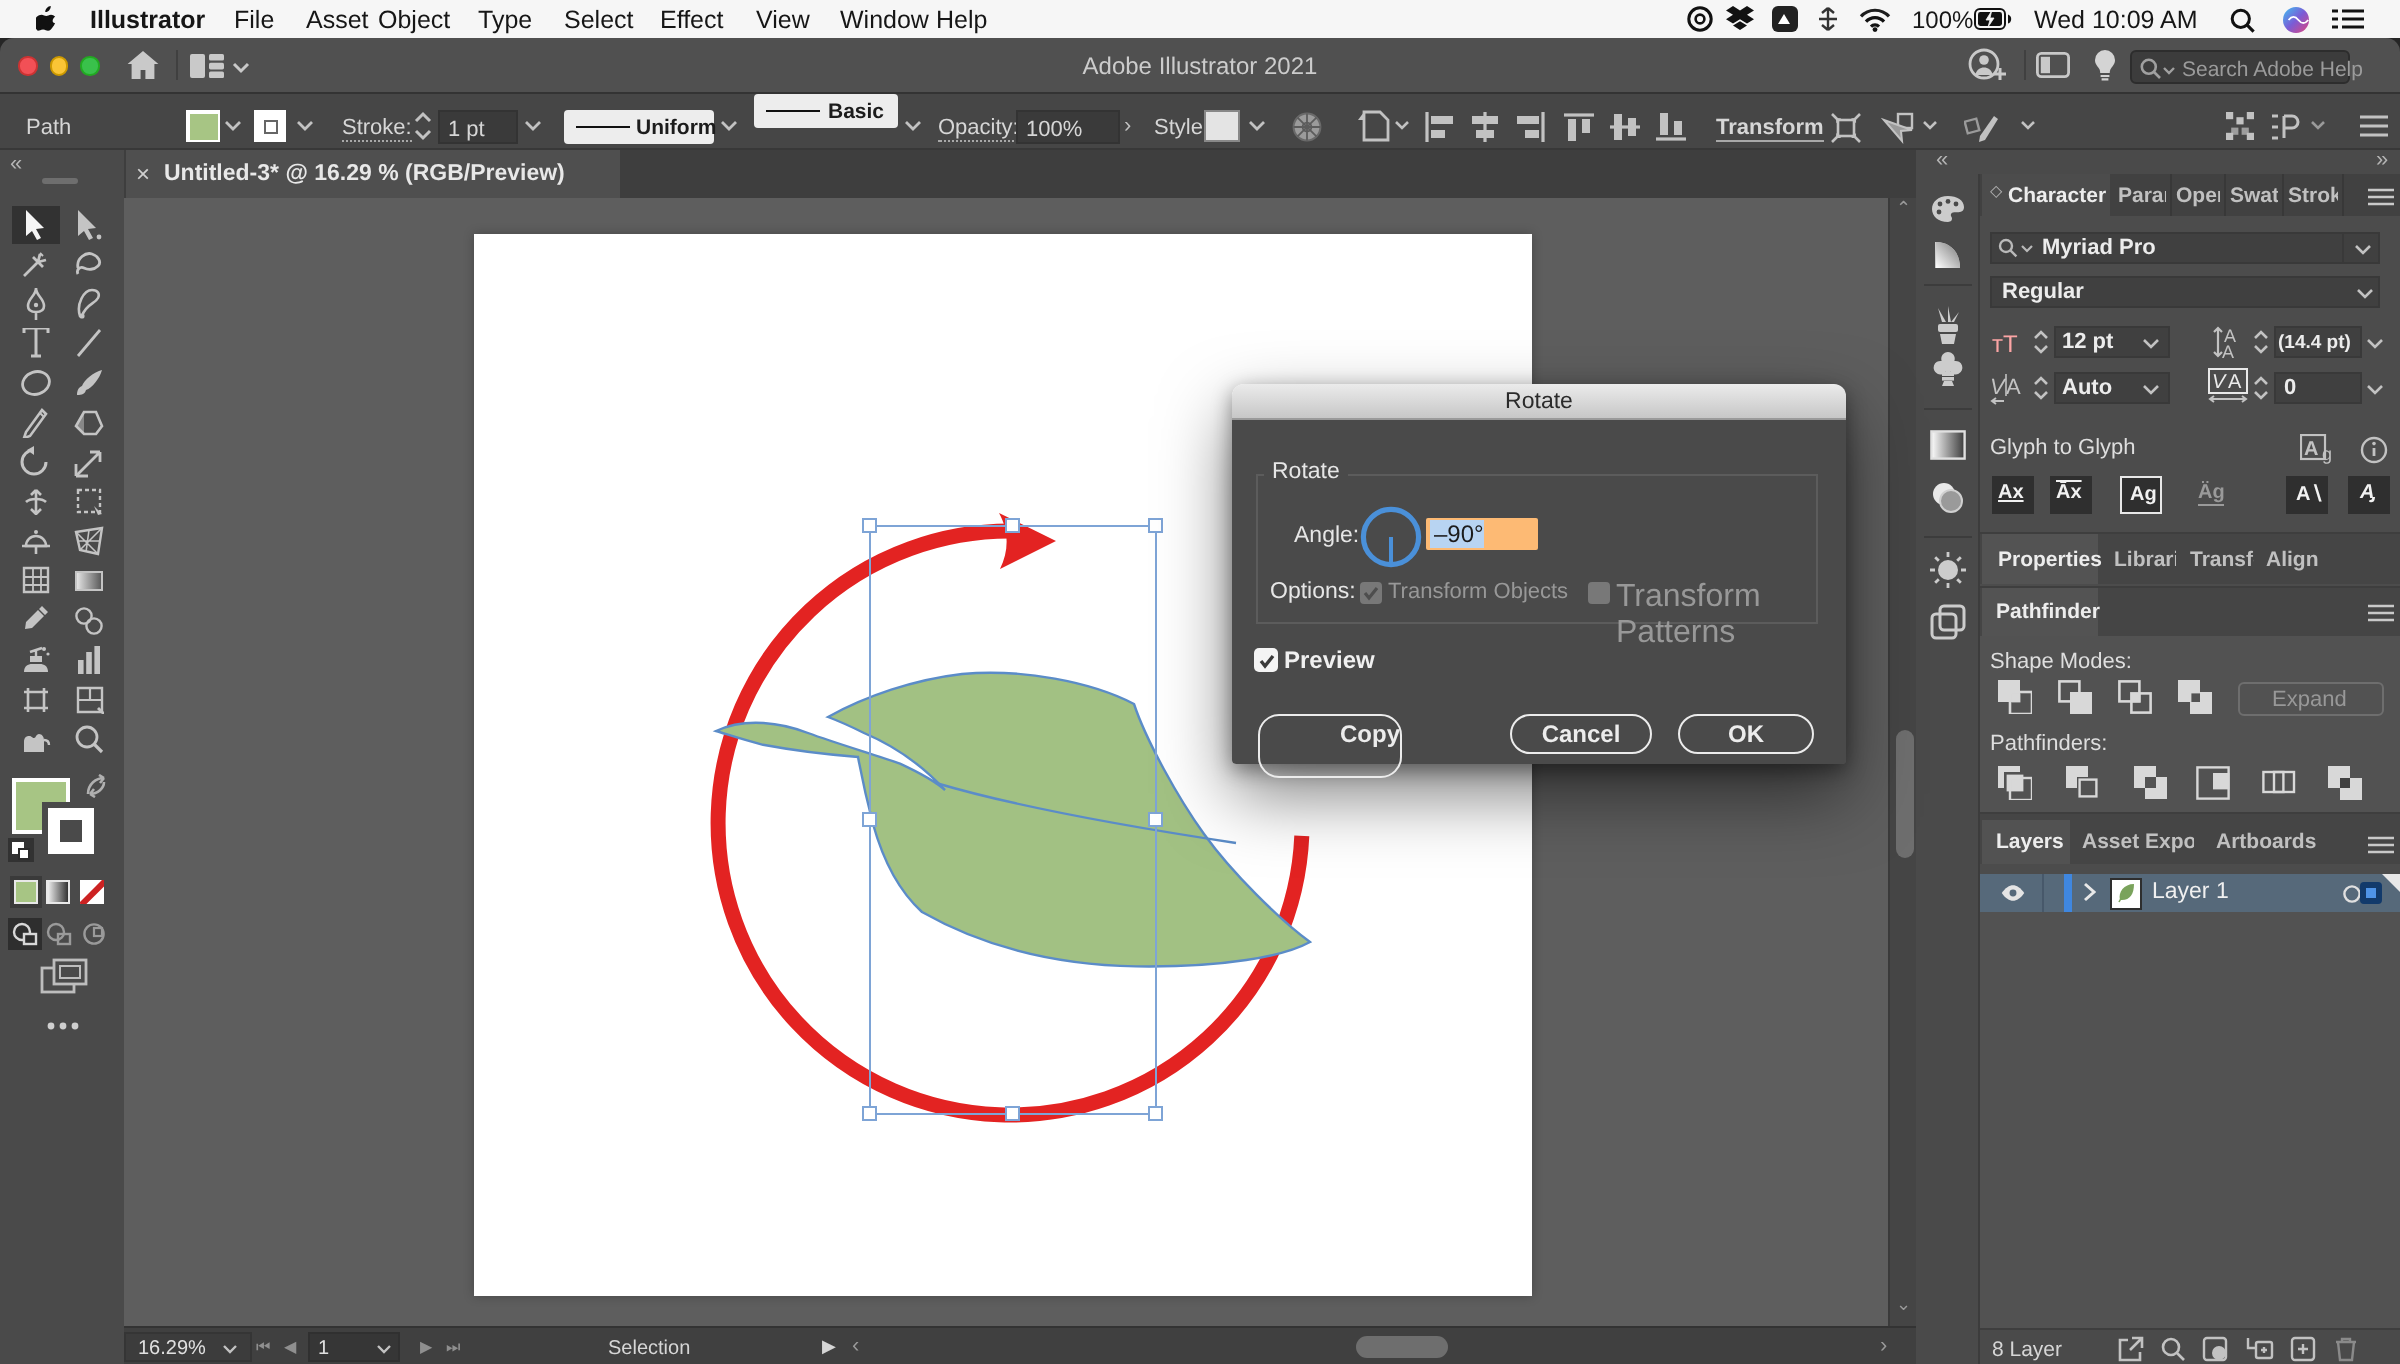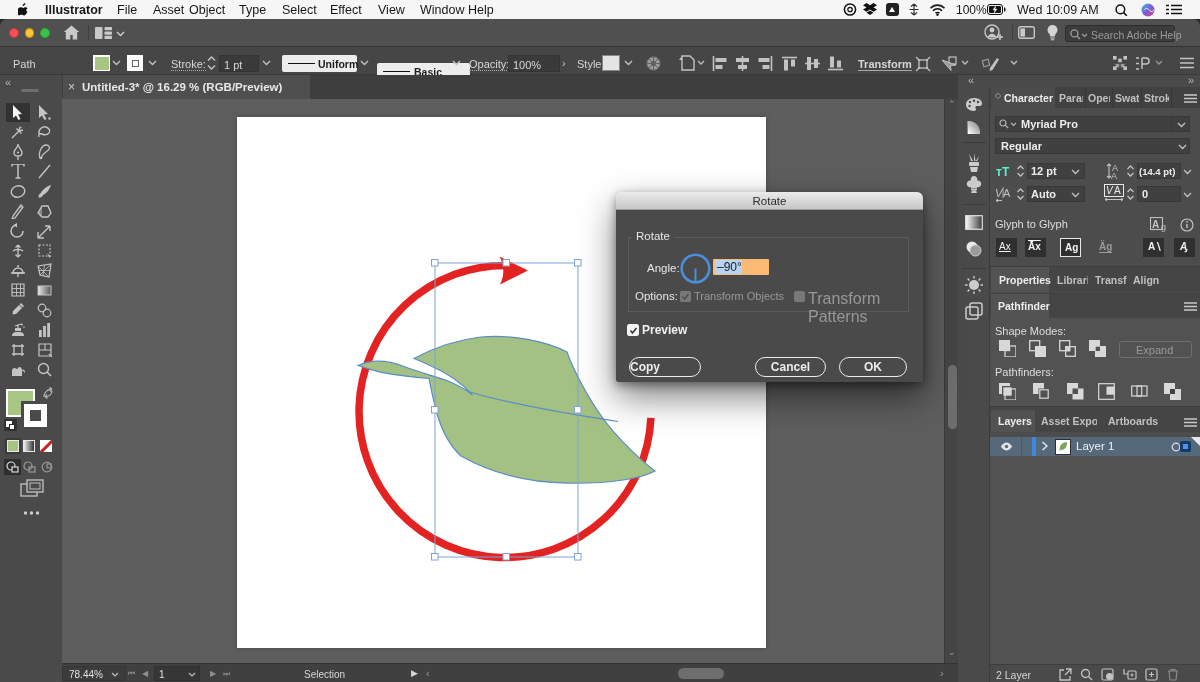--- a/index.html
+++ b/index.html
@@ -118,20 +118,21 @@
         <g fill="#c9c9c9">
           <rect x="0" y="0" width="7.5" height="12" rx="1"></rect>
           <rect x="9.5" y="0" width="7.5" height="3.3" rx="0.8"></rect>
           <rect x="9.5" y="4.4" width="7.5" height="3.3" rx="0.8"></rect>
           <rect x="9.5" y="8.8" width="7.5" height="3.3" rx="0.8"></rect>
         </g>
       </svg>
     <svg class="abs" style="left:116px;top:12px" width="9" height="6" viewBox="0 0 9 6">
         <path d="M1 1l3.5 3.5L8 1" stroke="#c9c9c9" stroke-width="1.5" fill="none"></path>
       </svg>
+    <div id="title-text">Adobe Illustrator 2021</div>
     <svg class="abs" style="left:984px;top:5px" width="20" height="17" viewBox="0 0 20 17">
         <circle cx="8" cy="8" r="7" fill="none" stroke="#c9c9c9" stroke-width="1.4"></circle>
         <circle cx="8" cy="6" r="2.4" fill="#c9c9c9"></circle>
         <path d="M3.5 13.5c.8-2.5 2.5-3.7 4.5-3.7s3.7 1.2 4.5 3.7" fill="#c9c9c9"></path>
         <path d="M16 10v6M13 13h6" stroke="#c9c9c9" stroke-width="1.5"></path>
       </svg>
     <div class="abs" style="left:1012px;top:6px;width:1px;height:15px;background:#404040"></div>
     <svg class="abs" style="left:1018px;top:7px" width="17" height="13" viewBox="0 0 17 13">
         <rect x="0.7" y="0.7" width="15.6" height="11.6" rx="2" fill="none" stroke="#c9c9c9" stroke-width="1.4"></rect>
         <rect x="2.4" y="2.4" width="4.6" height="8.2" fill="#c9c9c9"></rect>
@@ -176,21 +177,21 @@
     <svg class="abs" style="left:262px;top:13px" width="9" height="6" viewBox="0 0 9 6">
         <path d="M1 1l3.5 3.5L8 1" stroke="#c2c2c2" stroke-width="1.4" fill="none"></path>
       </svg>
     <div class="abs" style="left:282px;top:8px;width:75px;height:17px;background:#ededed;border-radius:2px;color:#1c1c1c">
       <div class="abs" style="left:6px;top:7.5px;width:27px;height:1.8px;background:#111"></div>
       <span class="abs" style="left:36px;top:3px;font-weight:bold;font-size:10.5px">Uniform</span>
       </div>
     <svg class="abs" style="left:360px;top:13px" width="9" height="6" viewBox="0 0 9 6">
         <path d="M1 1l3.5 3.5L8 1" stroke="#c2c2c2" stroke-width="1.4" fill="none"></path>
       </svg>
-    <div class="abs" style="left:377px;top:16px;width:93px;height:17px;background:#ededed;border-radius:2px;color:#1c1c1c">
+    <div class="abs" style="left:377px;top:0;width:72px;height:17px;background:#ededed;border-radius:2px;color:#1c1c1c">
       <div class="abs" style="left:6px;top:7.5px;width:27px;height:1.8px;background:#111"></div>
       <span class="abs" style="left:37px;top:3px;font-weight:bold;font-size:10.5px">Basic</span>
       </div>
     <svg class="abs" style="left:452px;top:13px" width="9" height="6" viewBox="0 0 9 6">
         <path d="M1 1l3.5 3.5L8 1" stroke="#c2c2c2" stroke-width="1.4" fill="none"></path>
       </svg>
     <span class="abs" style="left:469px;top:11px;border-bottom:1px dotted #a8a8a8">Opacity:</span>
     <div class="abs" style="left:508px;top:8px;width:52px;height:17px;background:#3a3a3a;border:1px solid #333">
         <span class="abs" style="left:4px;top:2.5px">100%</span>
       </div>
@@ -488,21 +489,21 @@
       </g>
     </svg>
   </div>
   <div id="vscroll">
     <span class="abs" style="left:3px;top:0px;color:#9a9a9a;font-size:9px">⌃</span>
     <div class="abs" style="left:2.5px;top:266px;width:9px;height:64px;background:#6e6e6e;border-radius:4.5px"></div>
     <span class="abs" style="left:3px;top:548px;color:#9a9a9a;font-size:9px">⌄</span>
   </div>
   <div id="statusbar">
     <div class="abs" style="left:0px;top:2px;width:64px;height:15px;border:1px solid #353535;background:#3c3c3c"></div>
-    <span class="abs" style="left:7px;top:5px;color:#e0e0e0;font-size:10px">78.44%</span>
+    <span class="abs" style="left:7px;top:5px;color:#e0e0e0;font-size:10px">16.29%</span>
     <svg class="abs" style="left:49px;top:8px" width="8" height="5" viewBox="0 0 8 5">
         <path d="M1 1l3 3 3-3" stroke="#c2c2c2" stroke-width="1.2" fill="none"></path>
       </svg>
     <span class="abs" style="left:66px;top:5px;color:#8f8f8f;font-size:8px">⏮</span>
     <span class="abs" style="left:80px;top:5px;color:#8f8f8f;font-size:8px">◀</span>
     <div class="abs" style="left:92px;top:2px;width:46px;height:15px;background:#363636;border:1px solid #303030"></div>
     <span class="abs" style="left:97px;top:5px;color:#e0e0e0;font-size:10px">1</span>
     <svg class="abs" style="left:126px;top:8px" width="8" height="5" viewBox="0 0 8 5">
         <path d="M1 1l3 3 3-3" stroke="#c2c2c2" stroke-width="1.2" fill="none"></path>
       </svg>
@@ -615,21 +616,21 @@
       <svg class="abs" style="left:187px;top:35px" width="9" height="6" viewBox="0 0 9 6">
           <path d="M1 1l3.5 3.5L8 1" stroke="#c2c2c2" stroke-width="1.3" fill="none"></path>
         </svg>
 
       <div class="abs" style="left:5px;top:51px;width:195px;height:16px;background:#404040;border:1px solid #393939"></div>
       <span class="abs" style="left:11px;top:53px;color:#ececec;font-size:11px;font-weight:bold">Regular</span>
       <svg class="abs" style="left:188px;top:57px" width="9" height="6" viewBox="0 0 9 6">
           <path d="M1 1l3.5 3.5L8 1" stroke="#c2c2c2" stroke-width="1.3" fill="none"></path>
         </svg>
 
-      <span class="abs" style="left:6px;top:78px;color:#5eead4;font-size:12px;font-weight:bold">тT</span>
+      <span class="abs" style="left:6px;top:78px;color:#fca5a5;font-size:12px;font-weight:normal">тT</span>
       <svg class="abs" style="left:26px;top:77px" width="9" height="14" viewBox="0 0 9 14">
           <path d="M1.5 5 4.5 2l3 3M1.5 9l3 3 3-3" stroke="#c2c2c2" stroke-width="1.3" fill="none"></path>
         </svg>
       <div class="abs" style="left:37px;top:76px;width:58px;height:16px;background:#404040;border:1px solid #393939"></div>
       <span class="abs" style="left:41px;top:78px;color:#ececec;font-size:11px;font-weight:bold">12 pt</span>
       <svg class="abs" style="left:81px;top:82px" width="9" height="6" viewBox="0 0 9 6">
           <path d="M1 1l3.5 3.5L8 1" stroke="#c2c2c2" stroke-width="1.3" fill="none"></path>
         </svg>
       <svg class="abs" style="left:114px;top:75px" width="18" height="18" viewBox="0 0 18 18">
           <g stroke="#c2c2c2" stroke-width="1.1" fill="none">
@@ -682,21 +683,21 @@
           <text x="2" y="10.5" fill="#c2c2c2" font-size="10" font-weight="bold" font-family="Liberation Sans">A</text>
           <text x="11" y="13" fill="#c2c2c2" font-size="9" font-family="Liberation Sans">g</text>
         </svg>
       <svg class="abs" style="left:190px;top:131px" width="14" height="14" viewBox="0 0 14 14">
           <circle cx="7" cy="7" r="6" fill="none" stroke="#c2c2c2" stroke-width="1.2"></circle>
           <path d="M7 6v4" stroke="#c2c2c2" stroke-width="1.4"></path>
           <circle cx="7" cy="3.8" r=".9" fill="#c2c2c2"></circle>
         </svg>
 
       <div class="abs" style="left:6px;top:151px;width:21px;height:19px;background:#2f2f2f"></div>
-      <span class="abs" style="left:9px;top:154px;color:#f2f2f2;font-size:10px;font-weight:normal;text-decoration:underline">Ax</span>
+      <span class="abs" style="left:9px;top:154px;color:#f2f2f2;font-size:10px;font-weight:bold;text-decoration:underline">Ax</span>
       <div class="abs" style="left:35px;top:151px;width:21px;height:19px;background:#2f2f2f"></div>
       <span class="abs" style="left:38px;top:154px;color:#f2f2f2;font-size:10px;font-weight:bold;text-decoration:overline">Āx</span>
       <div class="abs" style="left:70px;top:151px;width:21px;height:19px;background:#2f2f2f;border:1.5px solid #e8e8e8"></div>
       <span class="abs" style="left:75px;top:155px;color:#f2f2f2;font-size:10px;font-weight:bold">Ag</span>
       <span class="abs" style="left:109px;top:154px;color:#9a9a9a;font-size:10px;font-weight:bold;border-bottom:1px solid #9a9a9a">Äg</span>
       <div class="abs" style="left:153px;top:151px;width:21px;height:19px;background:#2f2f2f"></div>
       <span class="abs" style="left:158px;top:154px;color:#f2f2f2;font-size:10px;font-weight:bold">A∖</span>
       <div class="abs" style="left:184px;top:151px;width:21px;height:19px;background:#2f2f2f"></div>
       <span class="abs" style="left:190px;top:154px;color:#f2f2f2;font-size:10px;font-weight:bold;font-style:italic">A̡</span>
 
@@ -801,21 +802,21 @@
         </svg>
       <div class="abs" style="left:190px;top:354px;width:11px;height:11px;background:#123a6b;border-radius:2px"></div>
       <div class="abs" style="left:193px;top:357px;width:5px;height:5px;background:#4f94e8"></div>
       <div class="abs" style="left:0;top:350px;width:210px;height:0;border-right:0"></div>
       <svg class="abs" style="left:201px;top:350px" width="9" height="9" viewBox="0 0 9 9">
           <path d="M9 0v9L0 0z" fill="#e8e8e8"></path>
         </svg>
       <div class="abs" style="left:0;top:369px;width:210px;height:208px;background:#525252"></div>
 
       <div class="abs" style="left:0;top:577px;width:210px;height:19px;background:#4a4a4a;border-top:1px solid #3e3e3e"></div>
-      <span class="abs" style="left:6px;top:582px;color:#d6d6d6;font-size:10.5px">2 Layer</span>
+      <span class="abs" style="left:6px;top:582px;color:#d6d6d6;font-size:10.5px">8 Layer</span>
       <svg class="abs" style="left:69px;top:581px" width="13" height="13" viewBox="0 0 13 13">
           <path d="M5 2H1v10h10V8" fill="none" stroke="#c2c2c2" stroke-width="1.3"></path>
           <path d="M7 1h5v5M12 1 6 7" stroke="#c2c2c2" stroke-width="1.3" fill="none"></path>
         </svg>
       <svg class="abs" style="left:90px;top:581px" width="13" height="13" viewBox="0 0 13 13">
           <circle cx="5.5" cy="5.5" r="4" fill="none" stroke="#c2c2c2" stroke-width="1.3"></circle>
           <path d="m8.5 8.5 3.5 3.5" stroke="#c2c2c2" stroke-width="1.3"></path>
         </svg>
       <svg class="abs" style="left:111px;top:581px" width="13" height="13" viewBox="0 0 13 13">
           <rect x="1" y="1" width="11" height="11" rx="1.5" fill="none" stroke="#c2c2c2" stroke-width="1.2"></rect>
@@ -859,17 +860,17 @@
     </div>
     <span class="abs" style="left:78px;top:98px;color:#989898;font-size:11px">Transform Objects</span>
     <div class="abs" style="left:178px;top:99px;width:11px;height:11px;background:#787878;border-radius:2px"></div>
     <span class="abs" style="left:192px;top:98px;color:#989898;font-size:16px">Transform Patterns</span>
     <div class="abs" style="left:11px;top:132px;width:12px;height:12px;background:#f4f4f4;border-radius:2.5px">
       <svg class="abs" style="left:1.5px;top:1.5px" width="9" height="9" viewBox="0 0 9 9">
           <path d="M1.5 4.5 3.5 7 7.5 2" stroke="#3a3a3a" stroke-width="1.7" fill="none"></path>
         </svg>
     </div>
     <span class="abs" style="left:26px;top:131px;color:#f0f0f0;font-size:12px;font-weight:bold">Preview</span>
-    <div class="abs" style="left:13px;top:165px;width:72px;height:20px;border:1.5px solid #ececec;border-radius:10.5px;text-align:left;color:#ececec;font-size:12px;font-weight:bold;line-height:18px">Copy</div>
+    <div class="abs" style="left:13px;top:165px;width:72px;height:32px;border:1.5px solid #ececec;border-radius:10.5px;text-align:right;color:#ececec;font-size:12px;font-weight:bold;line-height:18px">Copy</div>
     <div class="abs" style="left:139px;top:165px;width:71px;height:20px;border:1.5px solid #ececec;border-radius:10.5px;text-align:center;color:#ececec;font-size:12px;font-weight:bold;line-height:18px">Cancel</div>
     <div class="abs" style="left:223px;top:165px;width:68px;height:20px;border:1.5px solid #ececec;border-radius:10.5px;text-align:center;color:#ececec;font-size:12px;font-weight:bold;line-height:18px">OK</div>
   </div>
 </div>
 
 </body></html>

